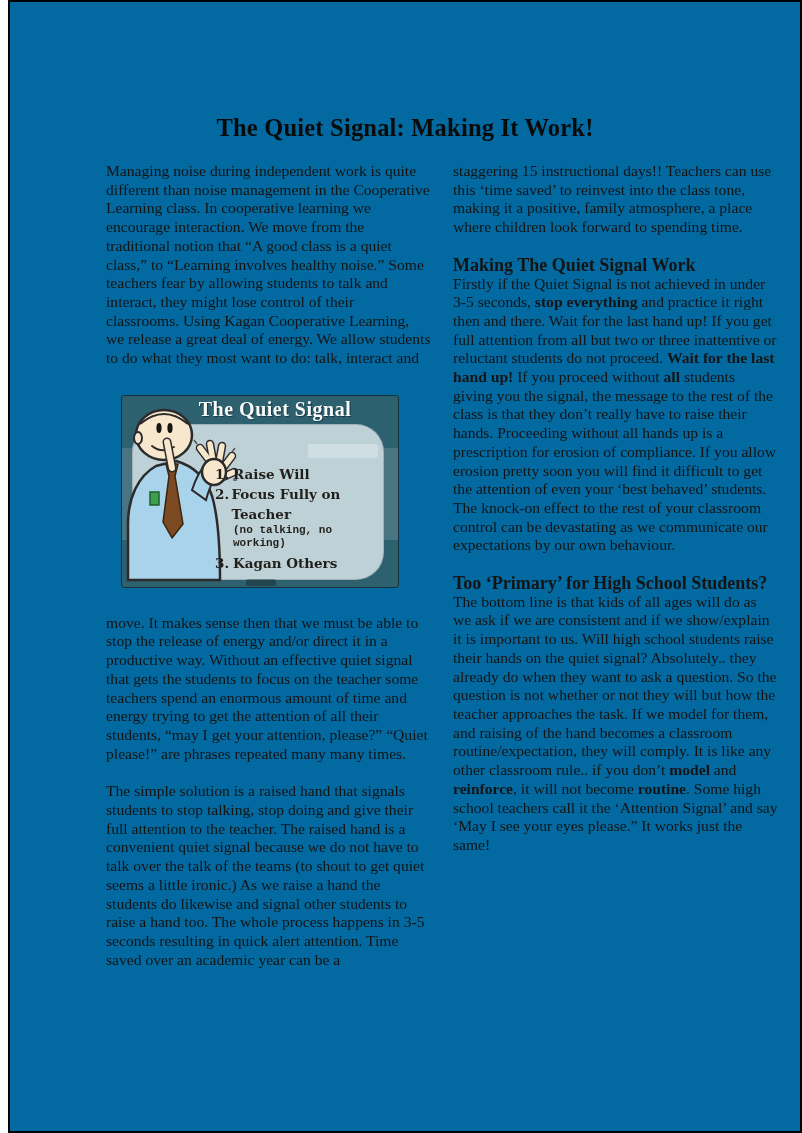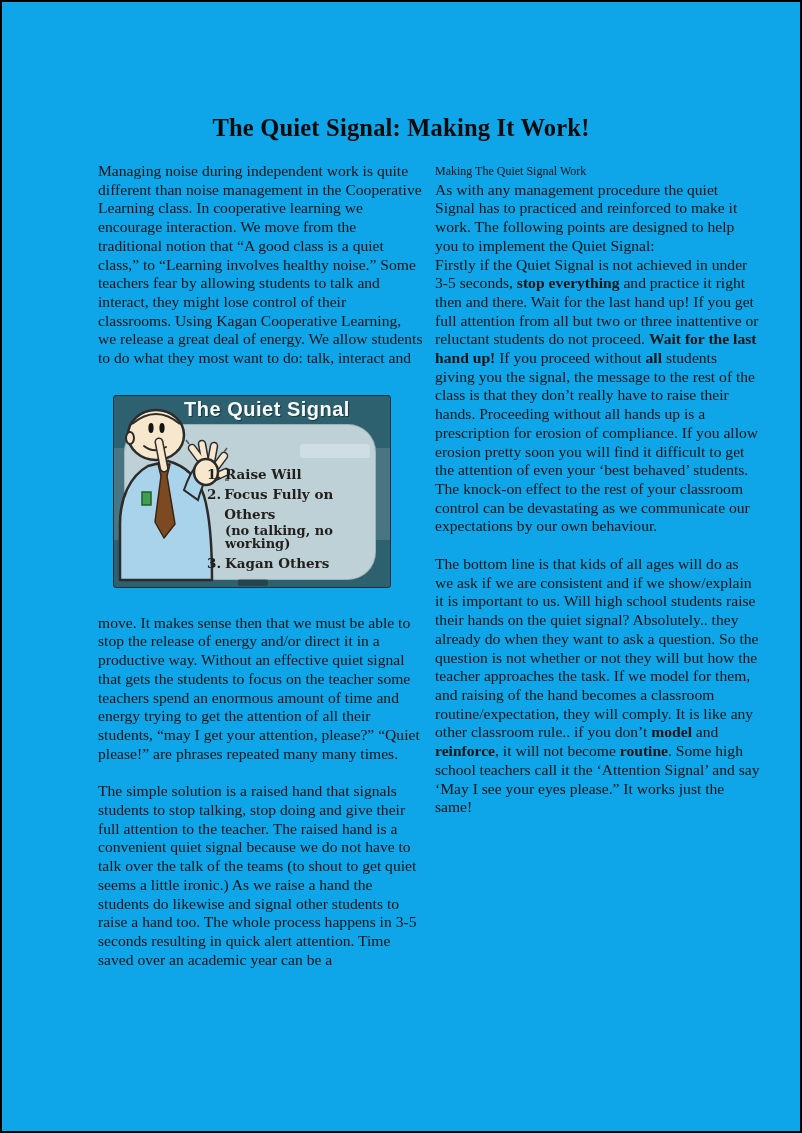--- a/index.html
+++ b/index.html
@@ -2,65 +2,65 @@
 <html><head>
 <meta charset="utf-8">
 <style>
   * { margin:0; padding:0; box-sizing:border-box; }
   html, body { background:#ffffff; }
   body {
     width:802px; height:1133px; position:relative;
     font-family:"Liberation Serif", serif; color:#141414;
     overflow:hidden;
   }
-  .page { position:absolute; inset:0; border:2px solid #000; background:#0ea5e9; }
+  .page { position:absolute; inset:0; border:2px solid #000; background:#0369a1;margin-left:8px; }
   .doc-title {
     position:absolute; top:112px; left:0; width:100%;
     text-align:center; font-size:24.5px; font-weight:bold; color:#0a0a0a;
     letter-spacing:.2px;
   }
   .columns {
     position:absolute; top:160px; left:96px; width:672px;
-    display:flex; gap:12px;
+    display:flex; gap:22px;
   }
   .col { width:325px; font-size:15.6px; line-height:18.7px; }
   .col p { margin:0; }
   .col p.gap-after { margin-bottom:19px; }
-  .col h3 { font-size:12px; line-height:18.7px; font-weight:normal; }
+  .col h3 { font-size:18px; line-height:18.7px; font-weight:bold; }
 
   
   .figure {
     position:relative; width:278px; height:193px;
     margin:27px 0 26px 15px;
     background:#2e6170; border:1px solid #17323c; border-radius:3px;
     overflow:hidden;
   }
   .fig-wm { position:absolute; background:rgba(255,255,255,.13); }
   .wm-left  { left:0;  top:52px; width:12px;  height:92px; }
   .wm-right { right:0; top:52px; width:16px;  height:92px; }
   .wm-mid   { left:186px; top:48px; width:70px; height:14px; background:rgba(255,255,255,.28); border-radius:3px; }
   .fig-panel {
     position:absolute; left:10px; top:28px; width:252px; height:156px;
     background:#bdd1d7; border-radius:28px; border:1px solid rgba(0,0,0,.15);
   }
   .fig-title {
     position:absolute; top:4px; left:30px; right:0; text-align:center;
-    font-family:Liberation Sans, sans-serif; font-weight:bold;
+    font-family:Liberation Serif, serif; font-weight:bold;
     font-size:20px; color:#f6fafa; letter-spacing:.5px;
     text-shadow:1px 1px 1px rgba(0,0,0,.45);
   }
   .fig-cartoon { position:absolute; left:4px; top:6px; }
   .fig-list {
     position:absolute; left:93px; top:68px; width:175px;
     font-family:"DejaVu Serif", serif; font-weight:bold; color:#221f1b;
   }
   .fig-item { font-size:13.5px; line-height:20px; display:flex; }
   .fig-item .num { width:18px; }
   .fig-note {
-    font-size:13px; line-height:13px; padding-left:18px; margin-bottom:3px;
+    font-size:11px; line-height:13px; padding-left:18px; margin-bottom:3px;font-family:Liberation Mono, monospace;
   }
   .fig-stamp {
     position:absolute; bottom:1px; left:124px; width:30px; height:7px;
     background:rgba(0,0,0,.28); border-radius:2px;
   }
 </style>
 </head>
 <body>
 
 <div class="page">
@@ -123,37 +123,38 @@
           <path d="M68 38 L71 42 M109 46 L106 50 M111 78 L107 78" stroke="#555" stroke-width="1.5"></path>
         </svg>
 
         <div class="fig-list">
           <div class="fig-item">
             <span class="num">1.</span>
             <span>Raise Will</span>
           </div>
           <div class="fig-item">
             <span class="num">2.</span>
-            <span>Focus Fully on Others</span>
+            <span>Focus Fully on Teacher</span>
           </div>
           <div class="fig-note">(no talking, no working)</div>
           <div class="fig-item">
             <span class="num">3.</span>
             <span>Kagan Others</span>
           </div>
         </div>
 
         <div class="fig-stamp"></div>
       </div>
 
       <p class="gap-after">move. It makes sense then that we must be able to stop the release of energy and/or direct it in a productive way. Without an effective quiet signal that gets the students to focus on the teacher some teachers spend an enormous amount of time and energy trying to get the attention of all their students, “may I get your attention, please?” “Quiet please!” are phrases repeated many many times.</p>
       <p>The simple solution is a raised hand that signals students to stop talking, stop doing and give their full attention to the teacher. The raised hand is a convenient quiet signal because we do not have to talk over the talk of the teams (to shout to get quiet seems a little ironic.) As we raise a hand the students do likewise and signal other students to raise a hand too. The whole process happens in 3-5 seconds resulting in quick alert attention. Time saved over an academic year can be a</p>
     </div>
 
     <div class="col">
+      <p class="gap-after">staggering 15 instructional days!! Teachers can use this ‘time saved’ to reinvest into the class tone, making it a positive, family atmosphere, a place where children look forward to spending time.</p>
       <h3>Making The Quiet Signal Work</h3>
-      <p>As with any management procedure the quiet Signal has to practiced and reinforced to make it work. The following points are designed to help you to implement the Quiet Signal:</p>
       <p class="gap-after"><span>Firstly if the Quiet Signal is not achieved in under 3-5 seconds, </span><b>stop everything</b><span> and practice it right then and there. Wait for the last hand up! If you get full attention from all but two or three inattentive or reluctant students do not proceed. </span><b>Wait for the last hand up!</b><span> If you proceed without </span><b>all</b><span> students giving you the signal, the message to the rest of the class is that they don’t really have to raise their hands. Proceeding without all hands up is a prescription for erosion of compliance. If you allow erosion pretty soon you will find it difficult to get the attention of even your ‘best behaved’ students. The knock-on effect to the rest of your classroom control can be devastating as we communicate our expectations by our own behaviour.</span></p>
+      <h3>Too ‘Primary’ for High School Students?</h3>
       <p><span>The bottom line is that kids of all ages will do as we ask if we are consistent and if we show/explain it is important to us. Will high school students raise their hands on the quiet signal? Absolutely.. they already do when they want to ask a question. So the question is not whether or not they will but how the teacher approaches the task. If we model for them, and raising of the hand becomes a classroom routine/expectation, they will comply. It is like any other classroom rule.. if you don’t </span><b>model</b><span> and </span><b>reinforce</b><span>, it will not become </span><b>routine</b><span>. Some high school teachers call it the ‘Attention Signal’ and say ‘May I see your eyes please.” It works just the same!</span></p>
     </div>
 
   </div>
 </div>
 
 </body></html>

